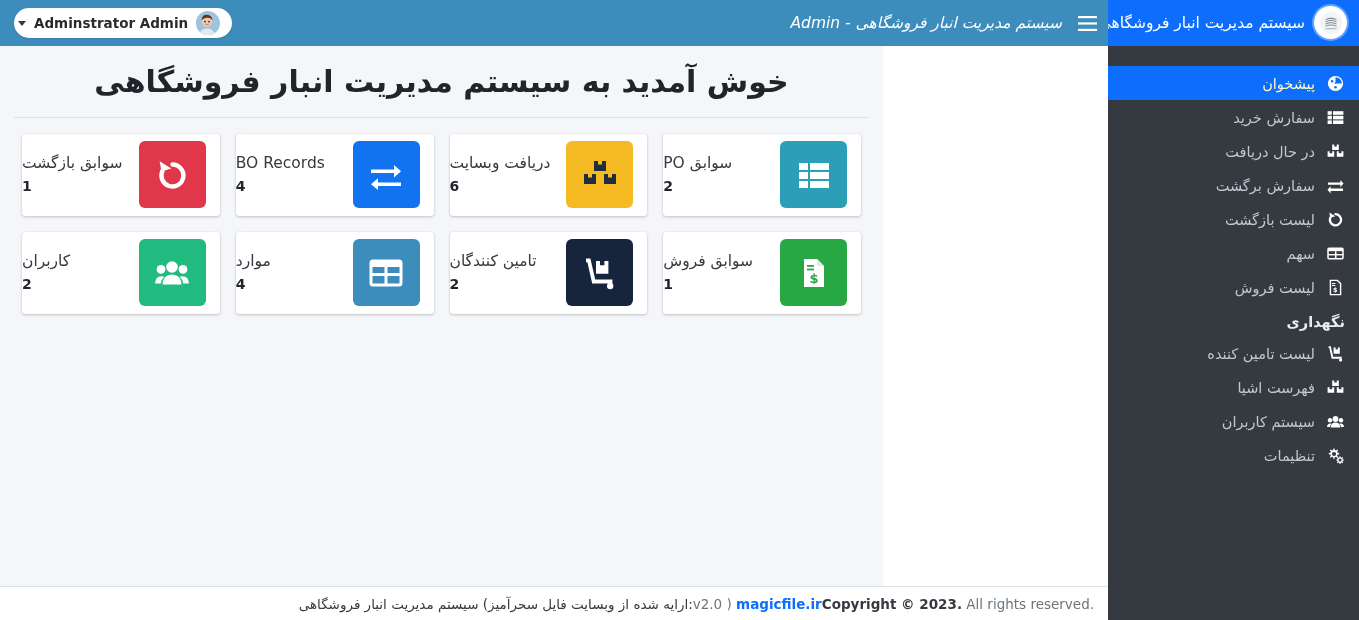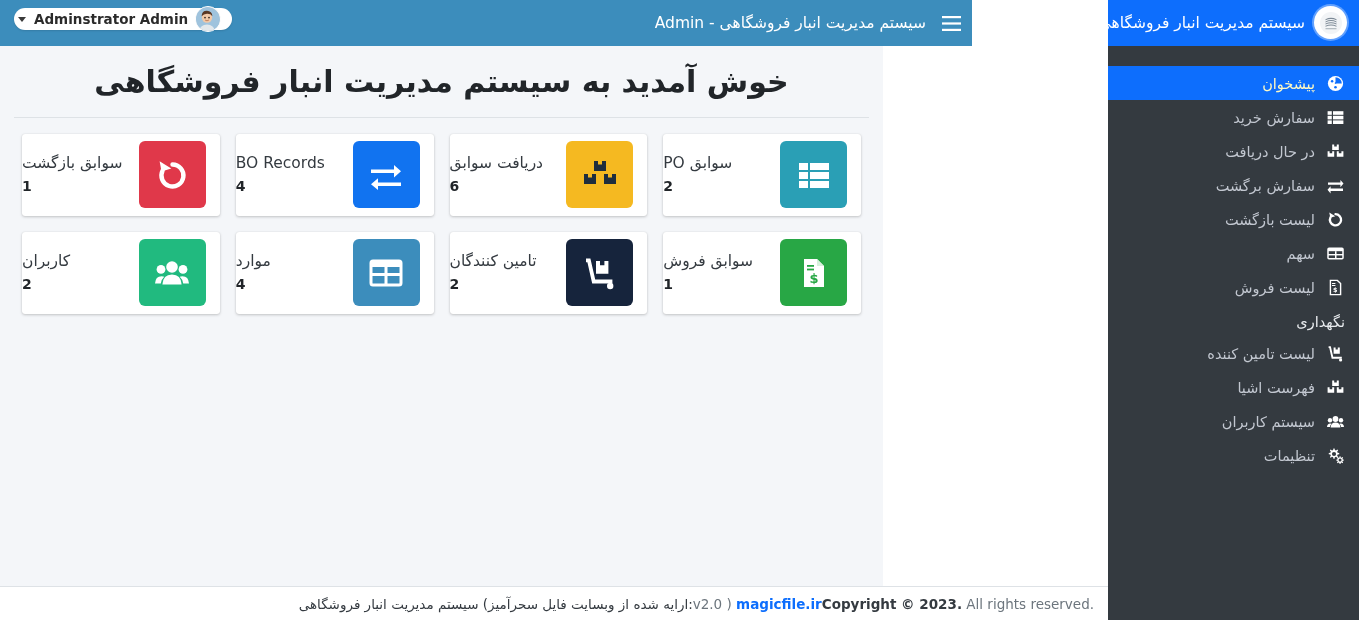--- a/index.html
+++ b/index.html
@@ -86,35 +86,36 @@
     align-items: center;
     justify-content: center;
     flex: 0 0 20px;
   }
   .nav-item .nav-icon svg { display: block; }
   .nav-label { line-height: 1; padding-top: 2px; }
 
   .nav-header {
     color: #e9ecef;
     font-size: 14.5px;
-    font-weight: 400;
+    font-weight: 700;
     padding: 10px 14px 6px 10px;
     white-space: nowrap;
   }
 
   
   .topbar {
     position: absolute;
     top: 0; left: 0;
-    width: 972px;
+    width: 1108px;
     height: 46px;
     background: #3c8dbc;
     display: flex;
     align-items: center;
     z-index: 2;
+    font-style: italic;
   }
 
   .hamburger {
     width: 42px; height: 46px;
     display: flex;
     align-items: center;
     justify-content: center;
     cursor: pointer;
     flex: 0 0 42px;
   }
@@ -123,21 +124,21 @@
   .topbar-title {
     color: #ffffff;
     font-size: 15.5px;
     white-space: nowrap;
     padding-right: 4px;
   }
 
   .user-menu {
     position: absolute;
     top: 8px; left: 14px;
-    height: 22px;
+    height: 30px;
     background: #ffffff;
     border-radius: 16px;
     display: flex;
     align-items: center;
     gap: 7px;
     padding: 0 11px 0 4px;
     cursor: pointer;
     z-index: 5;
     box-shadow: 0 1px 2px rgba(0,0,0,.12);
   }
@@ -498,21 +499,21 @@
       <div class="card-cell">
         <div class="card">
           <div class="card-icon" style="background:#f5b921">
             <svg width="34" height="34" viewBox="0 0 34 34">
               <path d="M11 3 h12 v10 h-12 z M15 3 h4 v3.6 h-4 z" fill="#1f2d3d" fill-rule="evenodd"></path>
               <path d="M1 16 h12 v10 h-12 z M5 16 h4 v3.6 h-4 z" fill="#1f2d3d" fill-rule="evenodd"></path>
               <path d="M21 16 h12 v10 h-12 z M25 16 h4 v3.6 h-4 z" fill="#1f2d3d" fill-rule="evenodd"></path>
             </svg>
           </div>
           <div class="card-text">
-            <div class="card-label">دریافت سوابق</div>
+            <div class="card-label">دریافت وبسایت</div>
             <div class="card-value">6</div>
           </div>
         </div>
       </div>
 
       <div class="card-cell">
         <div class="card">
           <div class="card-icon" style="background:#1173f0">
             <svg width="34" height="34" viewBox="0 0 34 34">
               <path d="M2 11.5 h23 v-4.6 l7 6.3 l-7 6.3 v-4.6 h-23 z" fill="#ffffff"></path>

